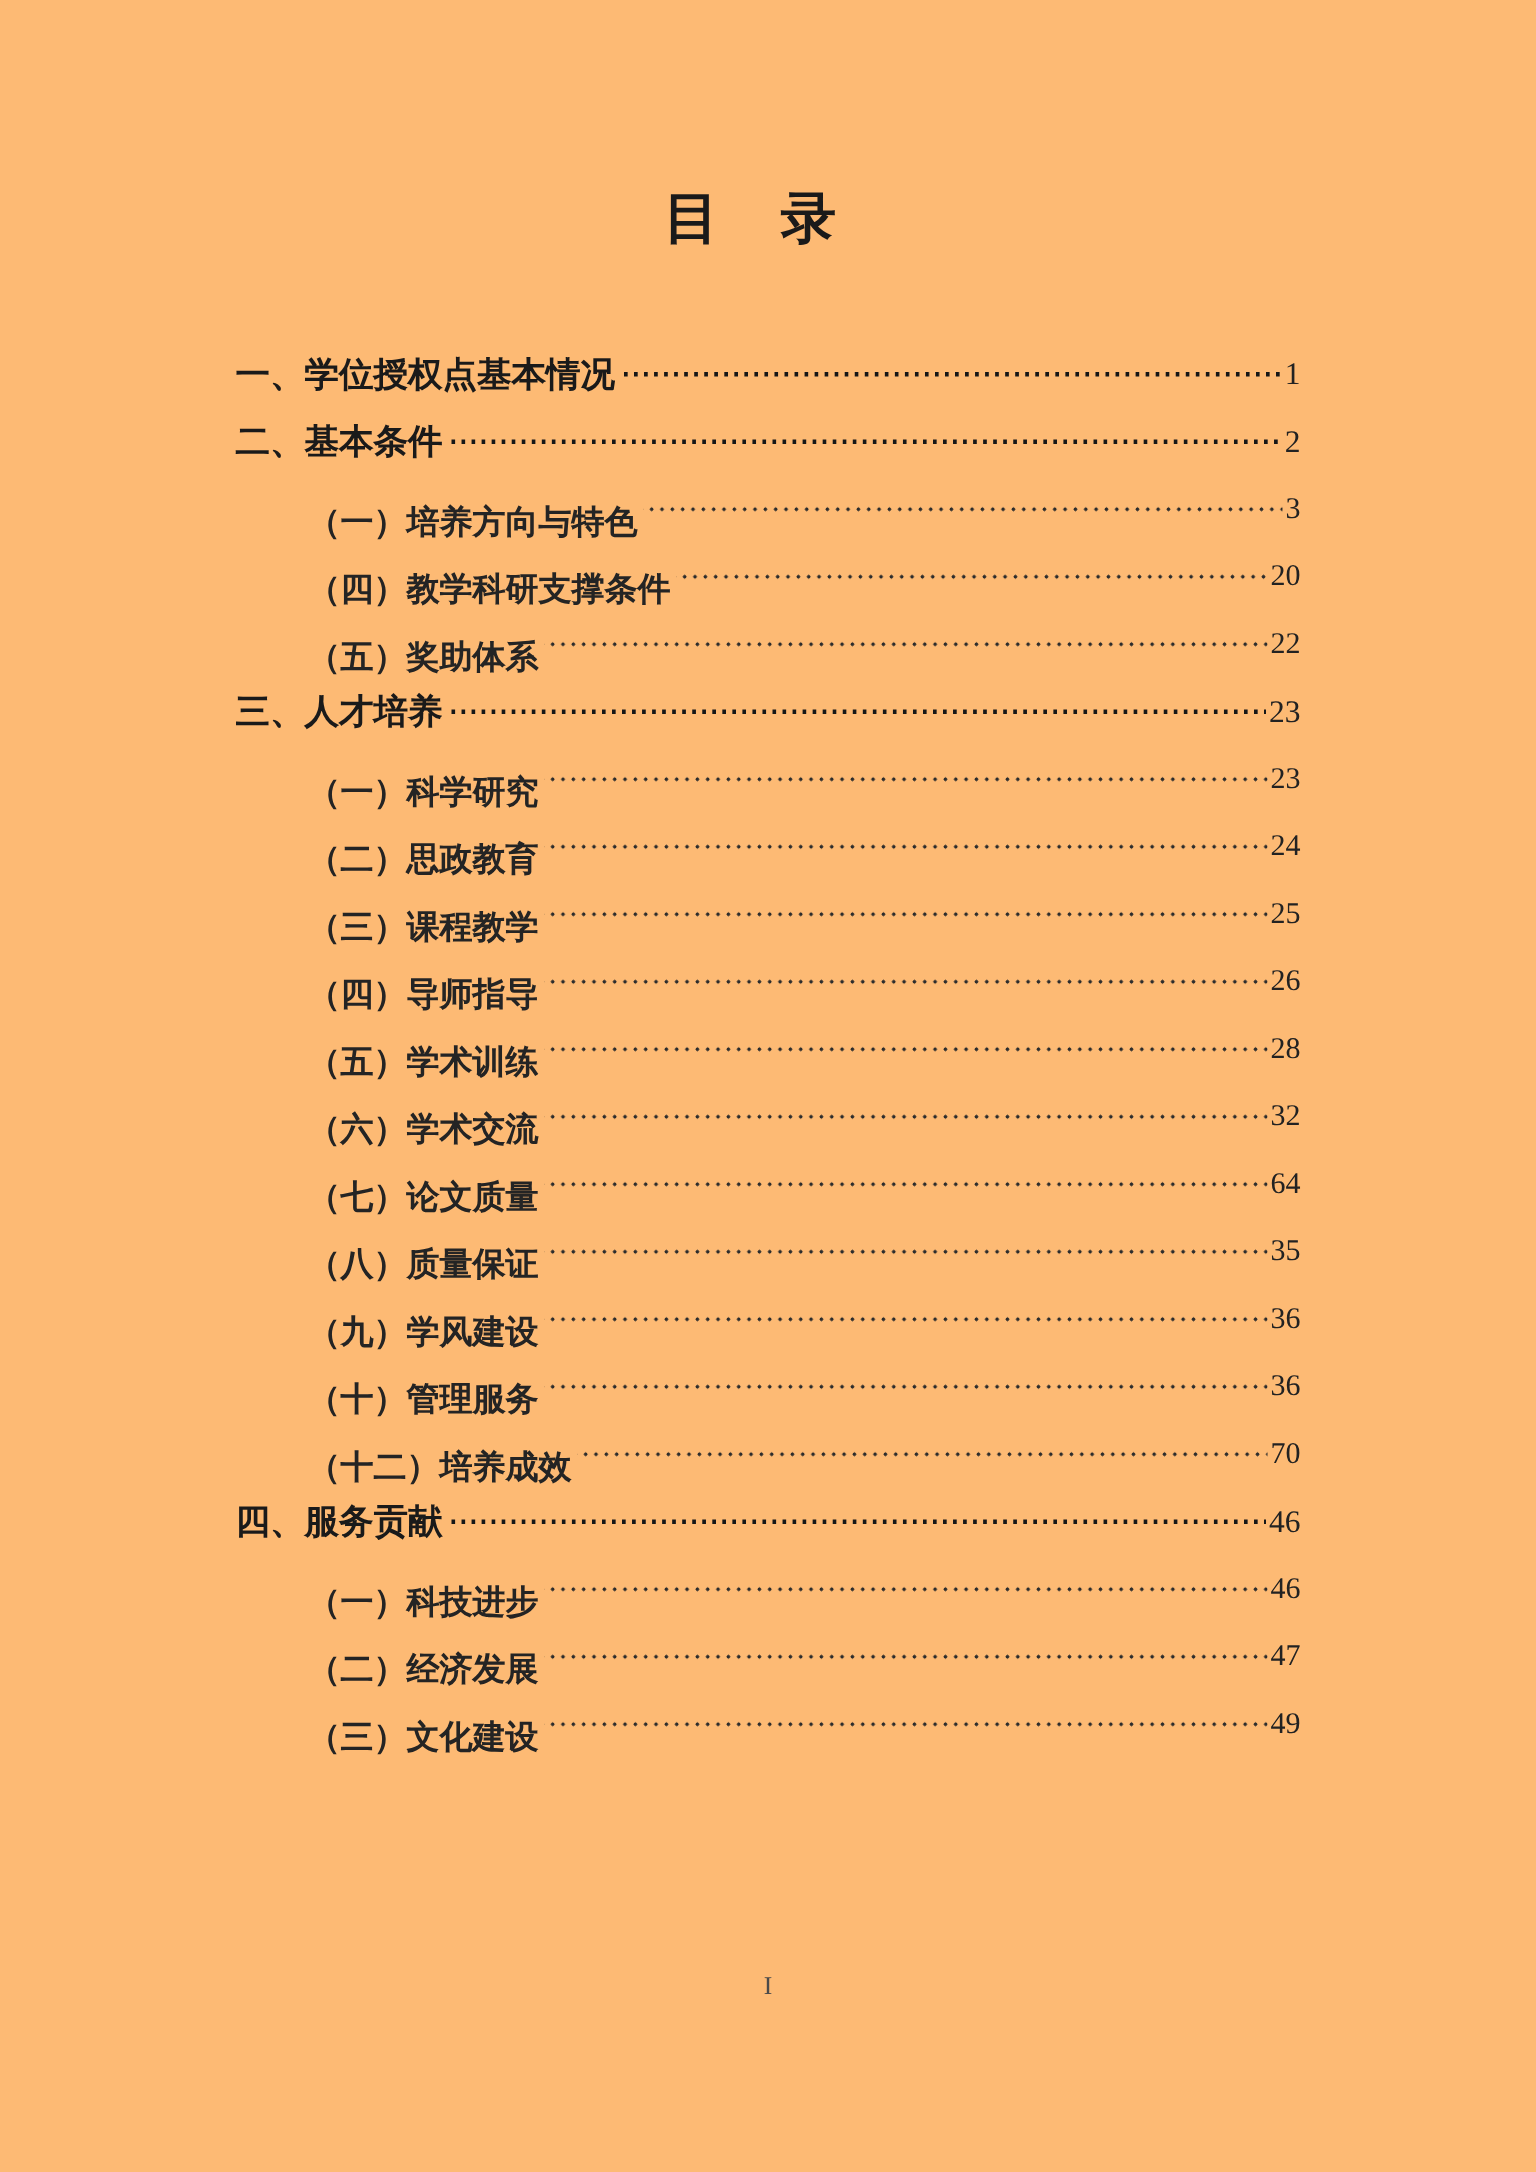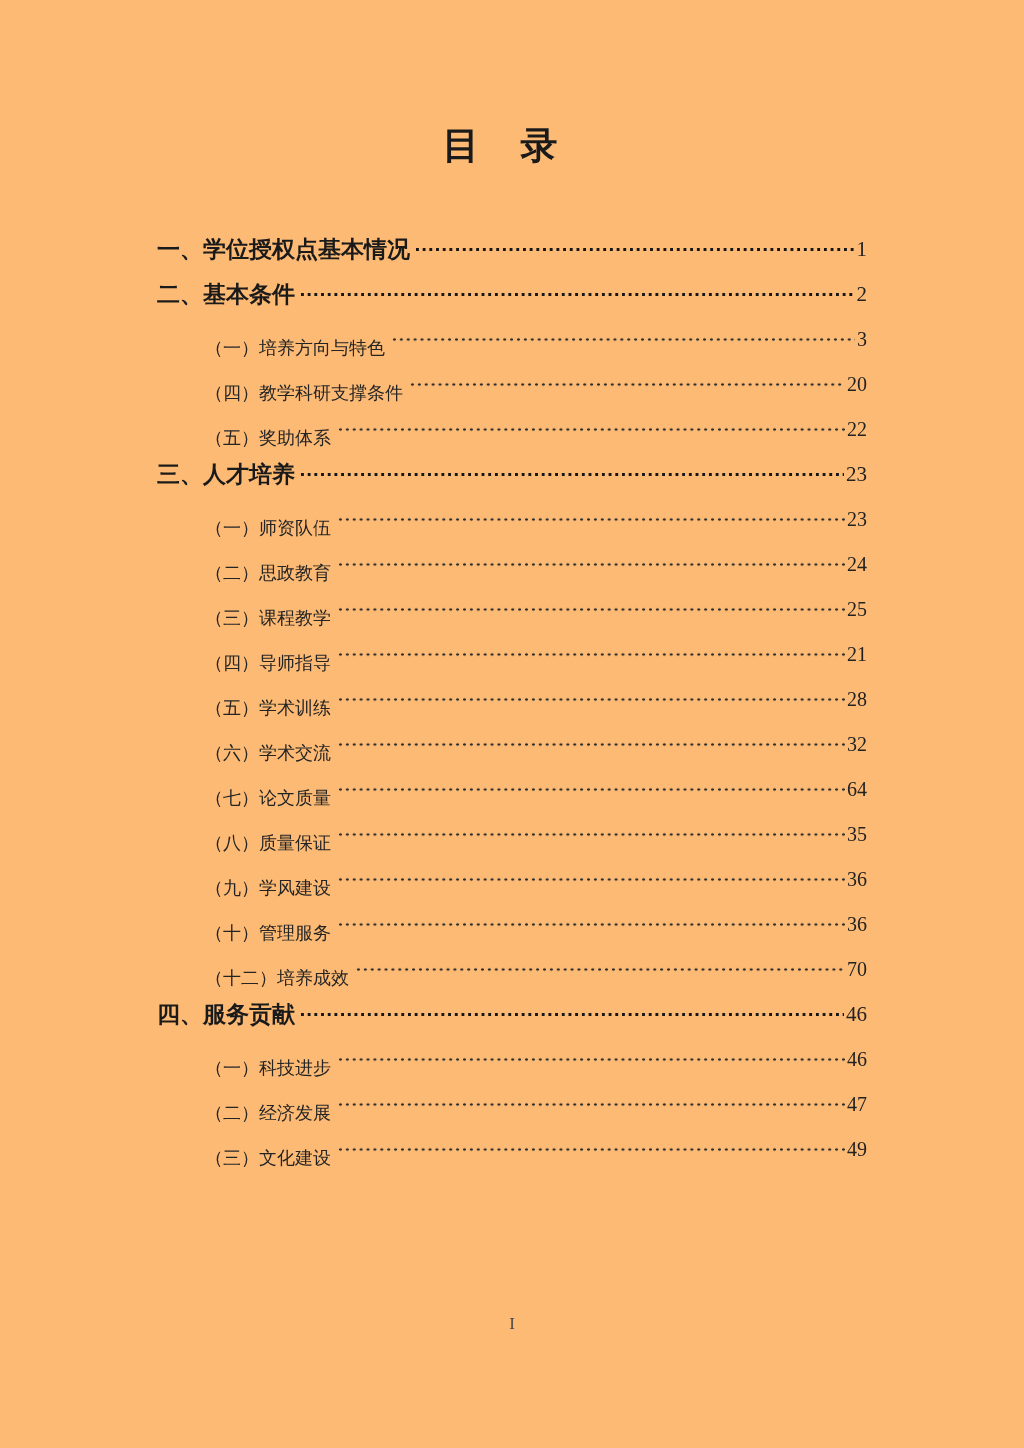--- a/index.html
+++ b/index.html
@@ -72,22 +72,22 @@
   .toc-row.l1 .leader {
     background-image: linear-gradient(to right, #161616 0 2.4px, rgba(0,0,0,0) 2.4px);
     background-size: 6.7px 2.8px;
   }
   .toc-row.l1 .pagenum { font-size: 21px; }
 
   
   .toc-row.l2 { padding-left: 48px; }
   .toc-row.l2 .label {
     font-family: "Liberation Serif", serif;
-    font-weight: 400;
-    font-size: 18px;
+    font-weight: 700;
+    font-size: 22px;
     color: #242424;
     margin-top: 16px;
   }
   .toc-row.l2 .leader {
     background-image: radial-gradient(circle, #2c2c2c 1.15px, rgba(0,0,0,0) 1.4px);
     background-size: 6.9px 6.9px;
   }
   .toc-row.l2 .pagenum { font-size: 20px; }
 
   .page-footer {
@@ -133,38 +133,38 @@
       <span class="label">（五）奖助体系</span>
       <span class="leader"></span>
       <span class="pagenum">22</span>
     </div>
       <div class="toc-row l1">
       <span class="label">三、人才培养</span>
       <span class="leader"></span>
       <span class="pagenum">23</span>
     </div>
       <div class="toc-row l2">
-      <span class="label">（一）师资队伍</span>
+      <span class="label">（一）科学研究</span>
       <span class="leader"></span>
       <span class="pagenum">23</span>
     </div>
       <div class="toc-row l2">
       <span class="label">（二）思政教育</span>
       <span class="leader"></span>
       <span class="pagenum">24</span>
     </div>
       <div class="toc-row l2">
       <span class="label">（三）课程教学</span>
       <span class="leader"></span>
       <span class="pagenum">25</span>
     </div>
       <div class="toc-row l2">
       <span class="label">（四）导师指导</span>
       <span class="leader"></span>
-      <span class="pagenum">21</span>
+      <span class="pagenum">26</span>
     </div>
       <div class="toc-row l2">
       <span class="label">（五）学术训练</span>
       <span class="leader"></span>
       <span class="pagenum">28</span>
     </div>
       <div class="toc-row l2">
       <span class="label">（六）学术交流</span>
       <span class="leader"></span>
       <span class="pagenum">32</span>

